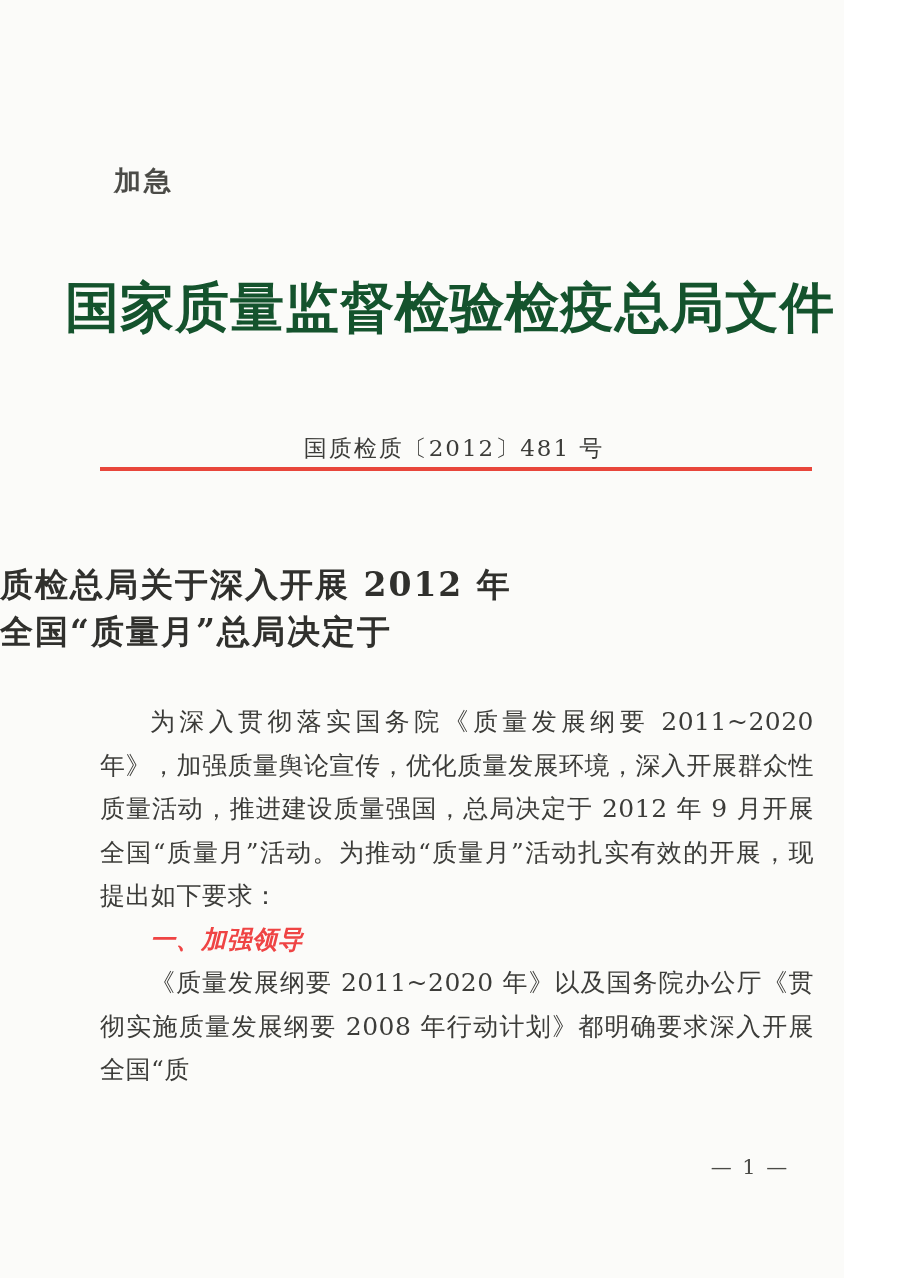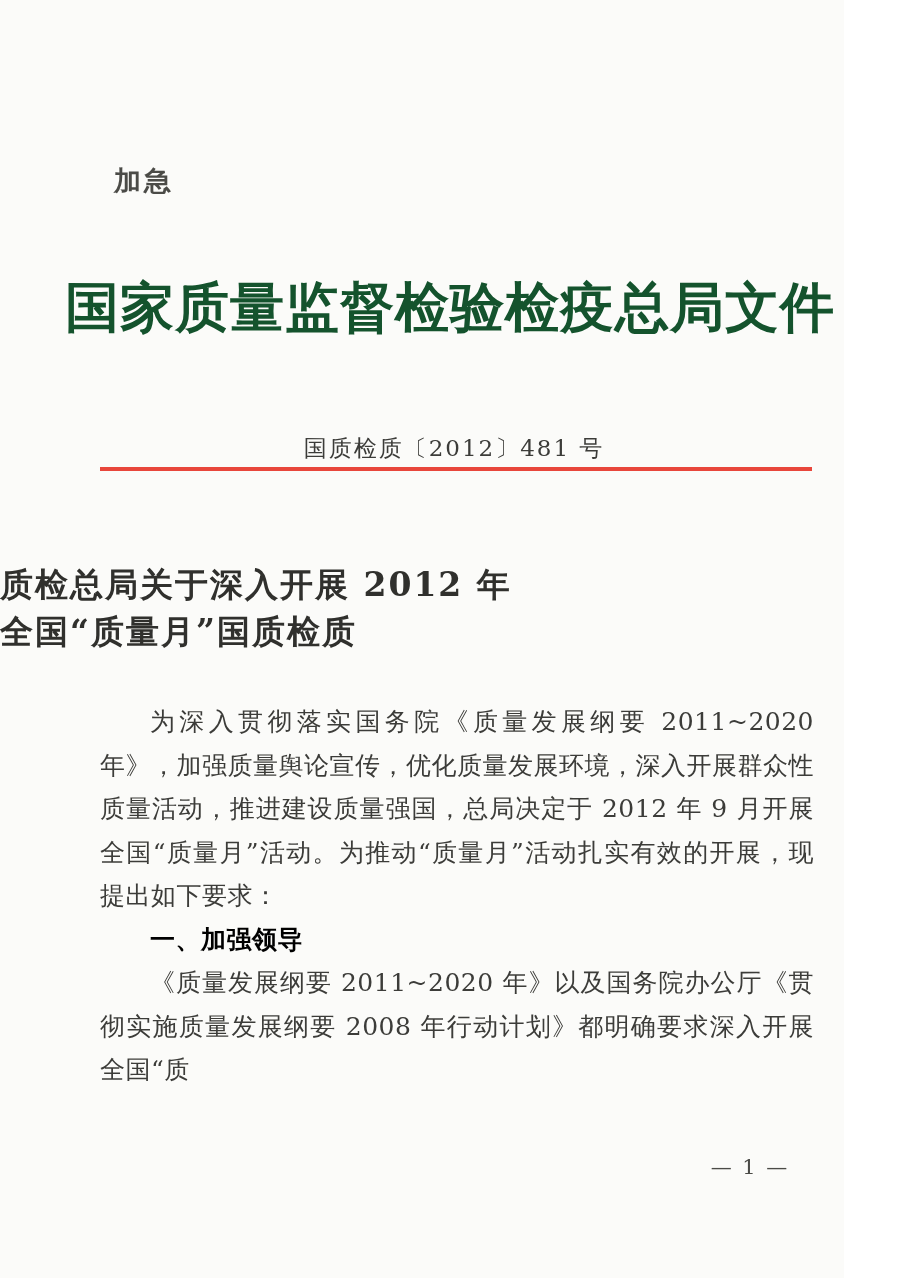--- a/index.html
+++ b/index.html
@@ -81,21 +81,22 @@
     letter-spacing: 0.5px;
   }
   .body-text p {
     margin: 0;
   }
   .indent {
     text-indent: 2em;
   }
   .section-heading {
     font-weight: bold;
-    color: #000000;
+    color: #ef4444;
+    font-style: italic;
   }
   .page-number {
     position: absolute;
     left: 690px;
     top: 1155px;
     width: 120px;
     text-align: center;
     font-size: 21px;
     color: #4b4b47;
     letter-spacing: 2px;
@@ -109,21 +110,21 @@
   <div class="urgent">加急</div>
 
   <div class="letterhead">国家质量监督检验检疫总局文件</div>
 
   <div class="doc-number">国质检质〔2012〕481 号</div>
 
   <div class="red-rule"></div>
 
   <div class="doc-title">
     <div>质检总局关于深入开展 2012 年</div>
-    <div>全国“质量月”国质检质</div>
+    <div>全国“质量月”总局决定于</div>
   </div>
 
   <div class="body-text">
     <p class="indent">为深入贯彻落实国务院《质量发展纲要 2011~2020 年》，加强质量舆论宣传，优化质量发展环境，深入开展群众性质量活动，推进建设质量强国，总局决定于 2012 年 9 月开展全国“质量月”活动。为推动“质量月”活动扎实有效的开展，现提出如下要求：</p>
     <p class="indent section-heading">一、加强领导</p>
     <p class="indent">《质量发展纲要 2011~2020 年》以及国务院办公厅《贯彻实施质量发展纲要 2008 年行动计划》都明确要求深入开展全国“质</p>
   </div>
 
   <div class="page-number">— 1 —</div>
 

